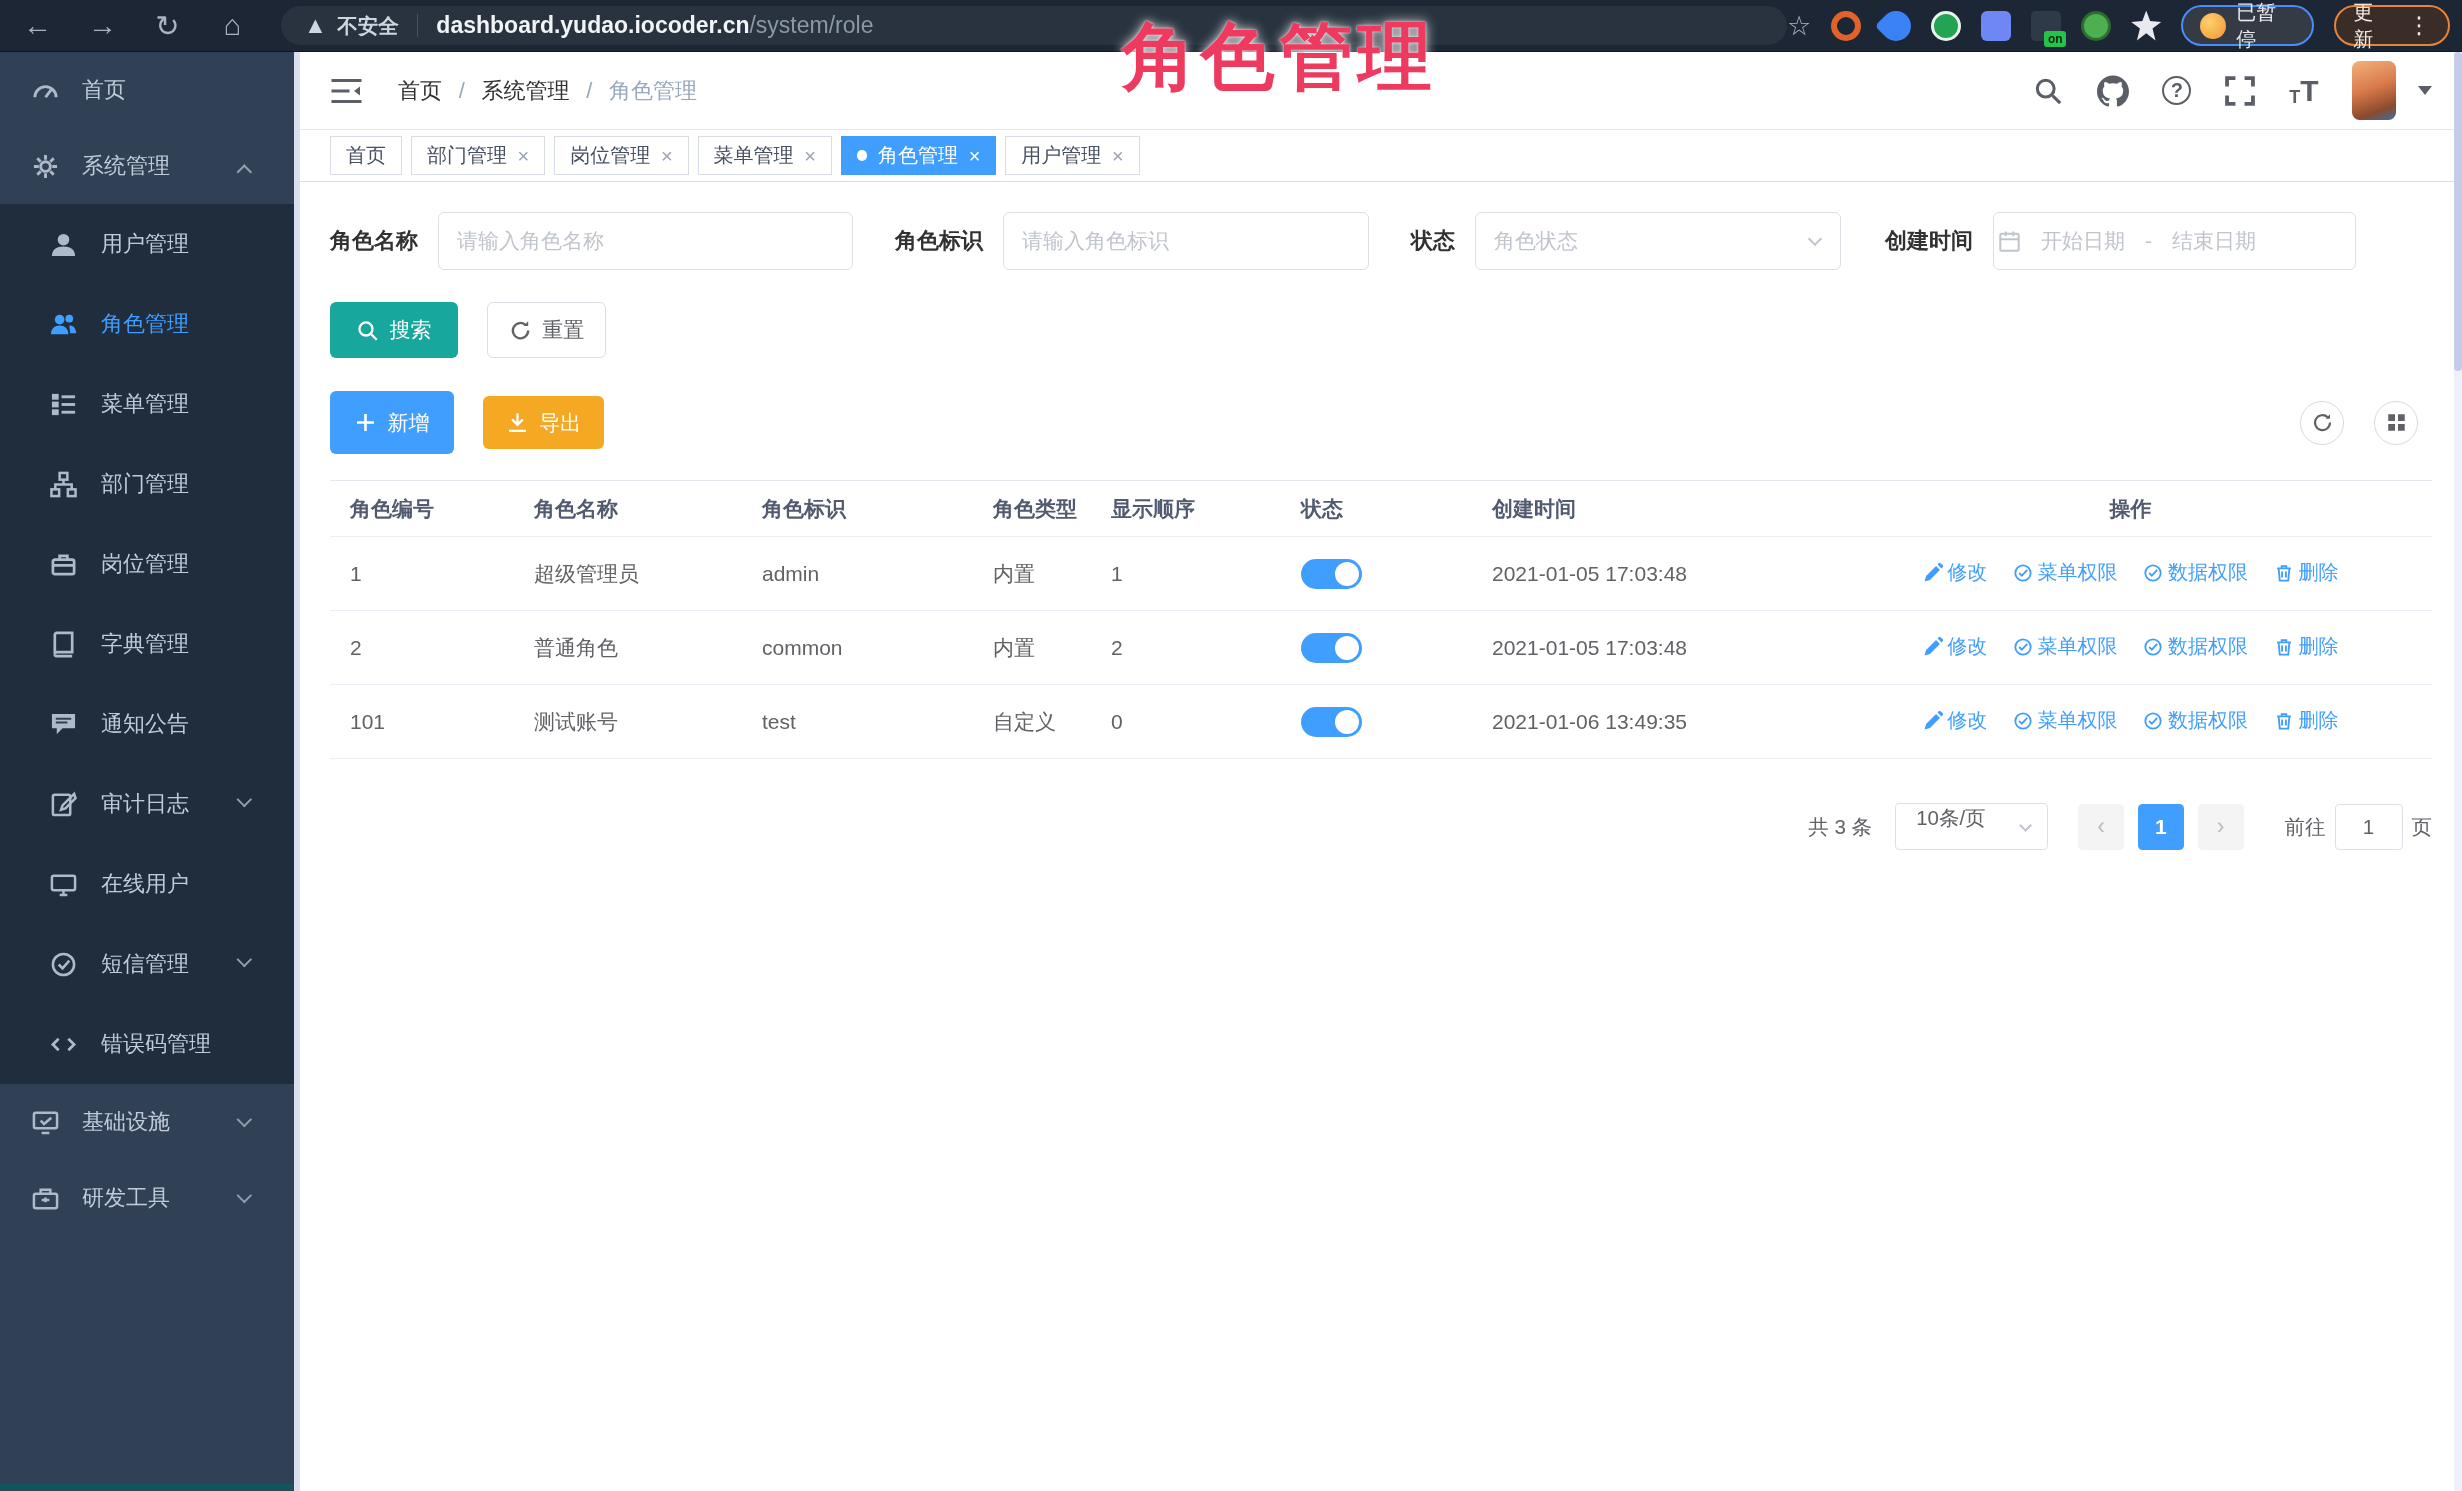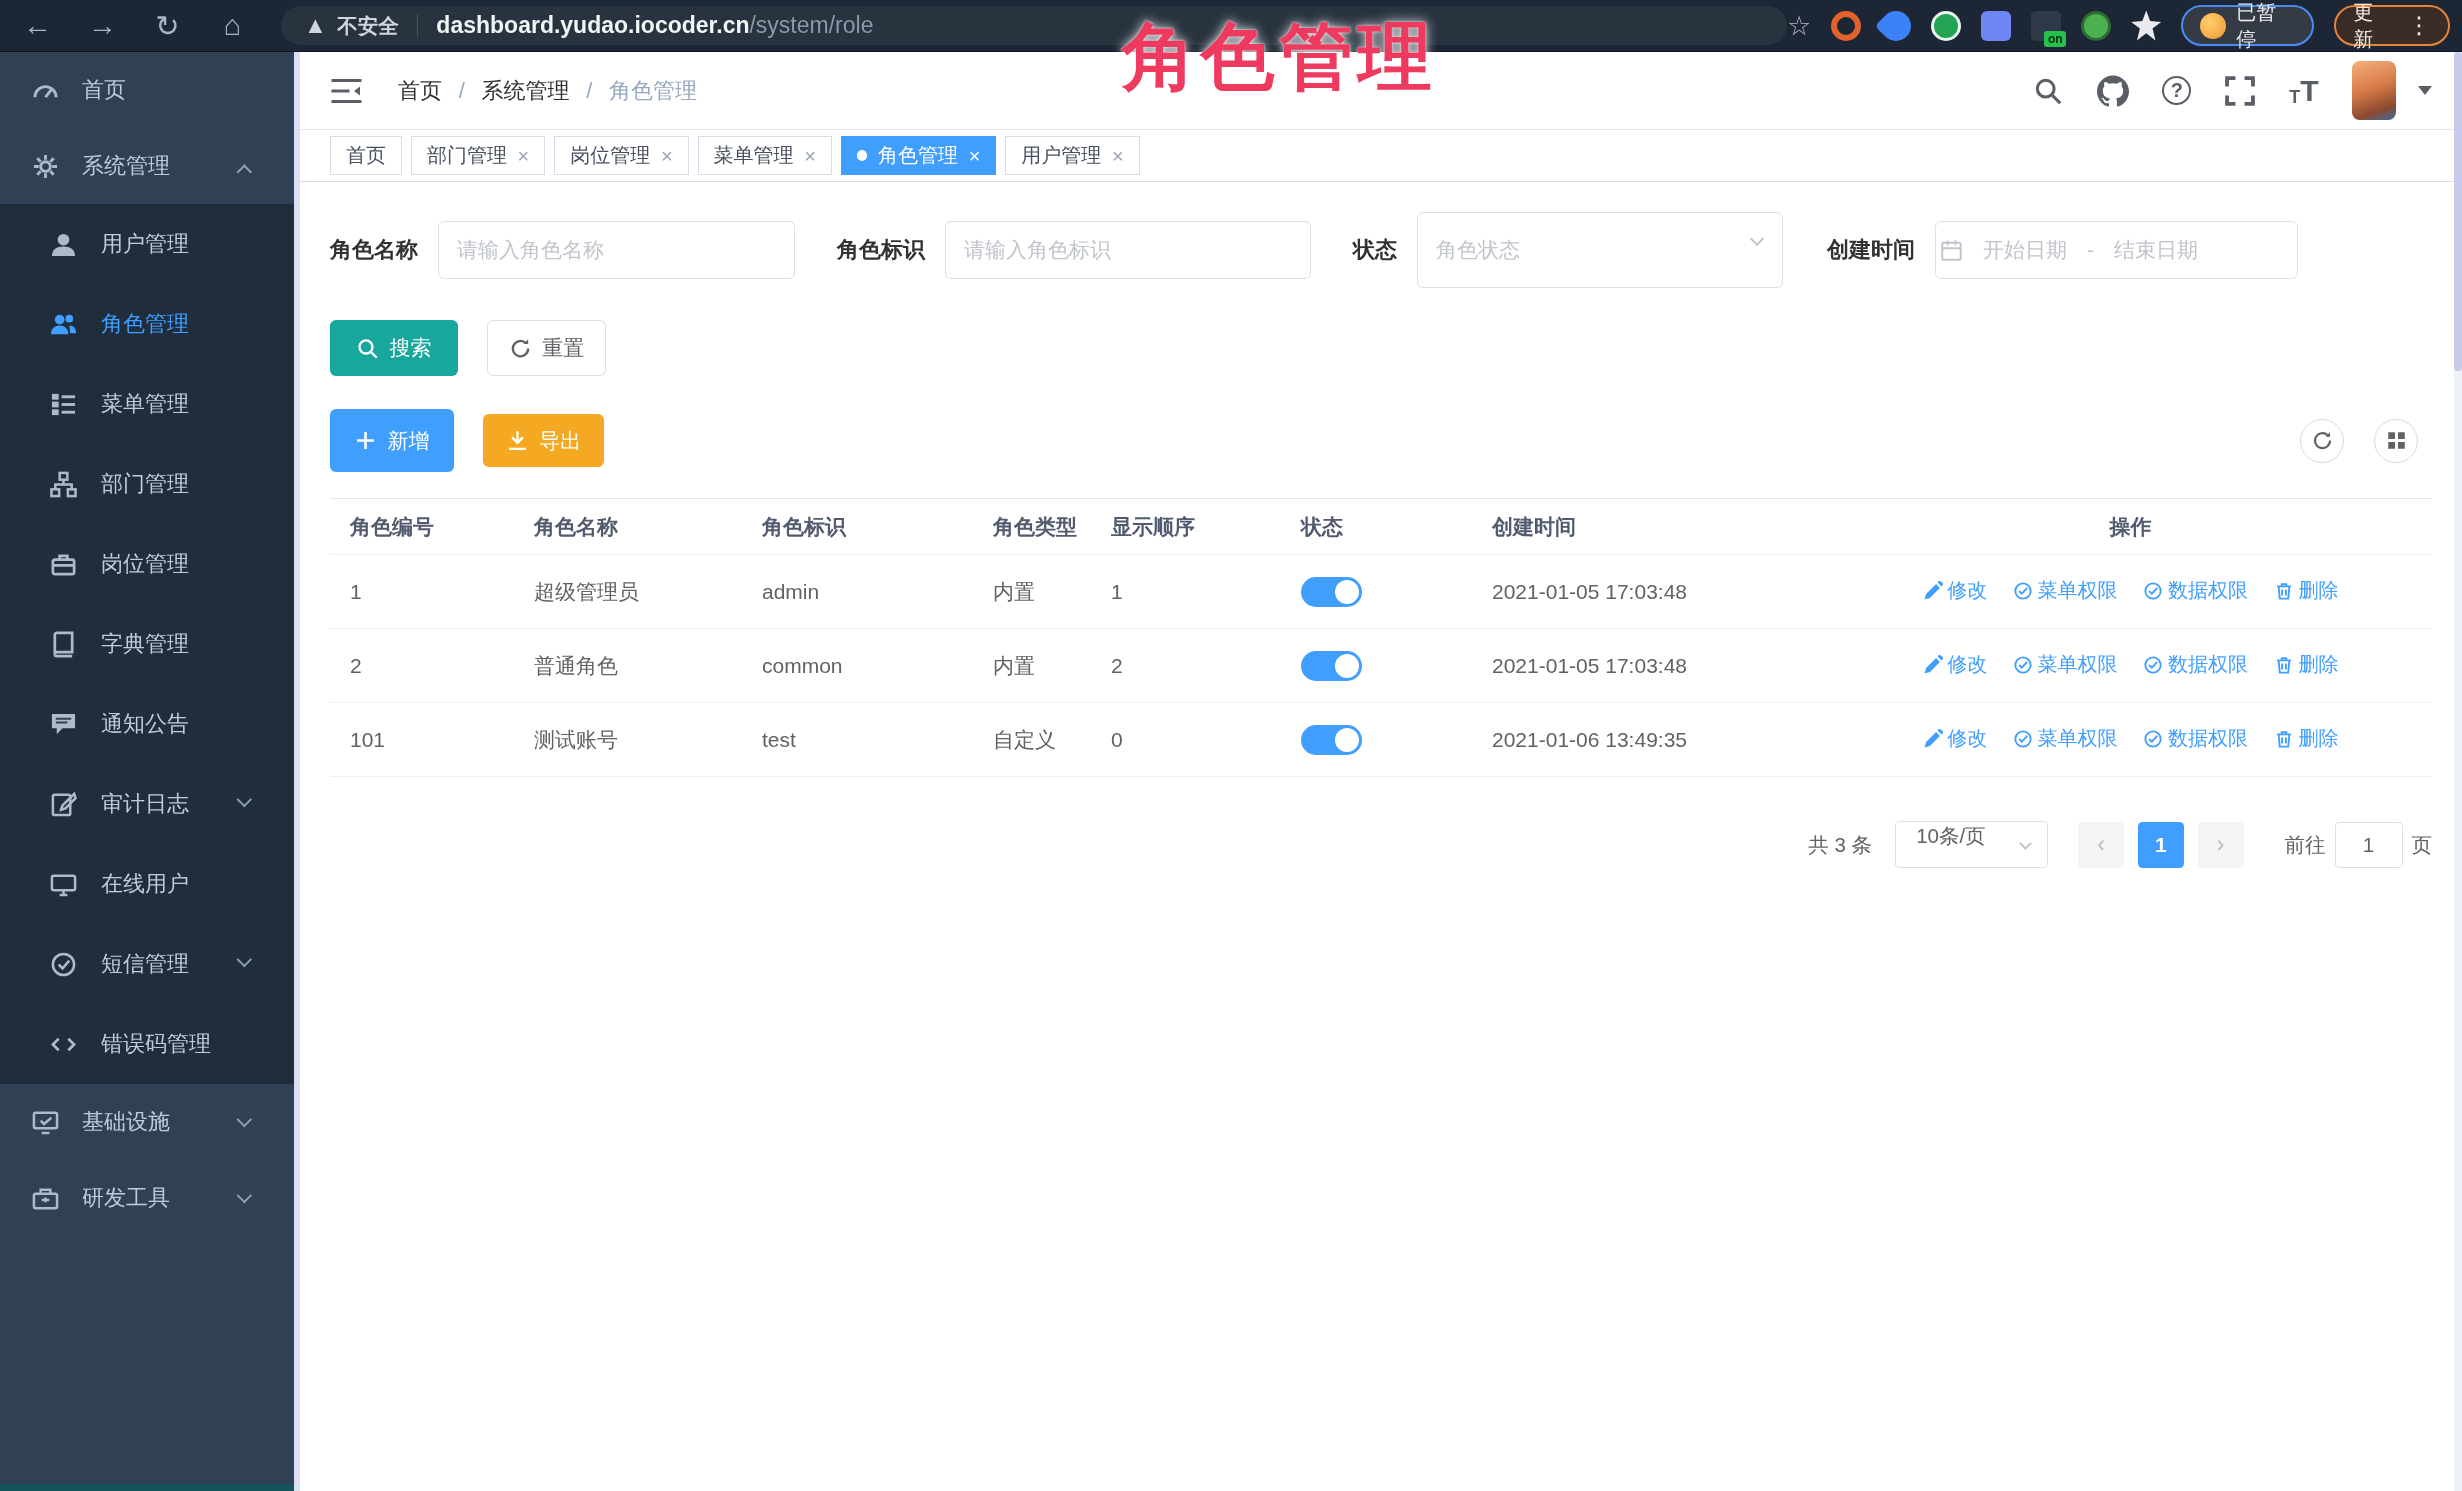--- a/index.html
+++ b/index.html
@@ -80,21 +80,21 @@
   .tag .tclose { font-size:20px; color:#9aa3af; line-height:1; }
   .tag.active { background:#409eff; border-color:#409eff; color:#fff; }
   .tag.active .tclose { color:#fff; }
 
   
   .content { flex:1; padding:30px 30px 0 30px; position:relative; }
   .filter-row { display:flex; align-items:center; }
   .flabel { font-size:22px; font-weight:bold; color:#303133; white-space:nowrap; }
   .finput { height:58px; border:1.5px solid #dcdfe6; border-radius:6px; font-size:21px; color:#606266; padding:0 18px; outline:none; font-family:inherit; }
   .finput::placeholder { color:#c0c4cc; }
-  .fselect { height:76px; border:1.5px solid #dcdfe6; border-radius:6px; display:flex; align-items:center; padding:0 18px; color:#c0c4cc; font-size:21px; position:relative; cursor:pointer; }
+  .fselect { height:58px; border:1.5px solid #dcdfe6; border-radius:6px; display:flex; align-items:center; padding:0 18px; color:#c0c4cc; font-size:21px; position:relative; cursor:pointer; }
   .fselect .schev { position:absolute; right:20px; top:21px; width:10px; height:10px; border-right:2.3px solid #c0c4cc; border-bottom:2.3px solid #c0c4cc; transform:rotate(45deg); }
   .daterange { height:58px; border:1.5px solid #dcdfe6; border-radius:6px; display:flex; align-items:center; padding:0 4px; gap:20px; color:#c0c4cc; font-size:21px; cursor:pointer; }
   .cal-ico { width:23px; height:23px; color:#c0c4cc; }
 
   .btn-row { display:flex; align-items:center; gap:29px; margin-top:32px; }
   .btn { height:56px; border-radius:6px; display:inline-flex; align-items:center; justify-content:center; gap:10.6px; font-size:21px; cursor:pointer; border:none; font-family:inherit; }
   .btn .bico { width:23px; height:23px; }
   .btn-search { background:#17a79d; color:#fff; padding:0 26px; }
   .btn-reset { background:#fff; color:#606266; border:1.5px solid #dcdfe6; padding:0 21px; }
   .toolbar-row { display:flex; align-items:center; margin-top:33px; }
@@ -393,21 +393,21 @@
         <span class="tag">
           <span>用户管理</span>
           <span class="tclose">×</span>
         </span>
       </div>
 
       <div class="content">
 
         <div class="filter-row">
           <span class="flabel">角色名称</span>
-          <input class="finput" style="width: 357px; margin-left: 20px;" placeholder="请输入角色名称">
+          <input class="finput" style="width: 415px; margin-left: 20px;" placeholder="请输入角色名称">
           <span class="flabel" style="margin-left:42px;">角色标识</span>
           <input class="finput" style="width: 366px; margin-left: 20px;" placeholder="请输入角色标识">
           <span class="flabel" style="margin-left:42px;">状态</span>
           <span class="fselect" style="width:366px; margin-left:20px;">
             <span>角色状态</span>
             <span class="schev"></span>
           </span>
           <span class="flabel" style="margin-left:44px;">创建时间</span>
           <span class="daterange" style="width:363px; margin-left:20px;">
             <span class="cal-ico">

